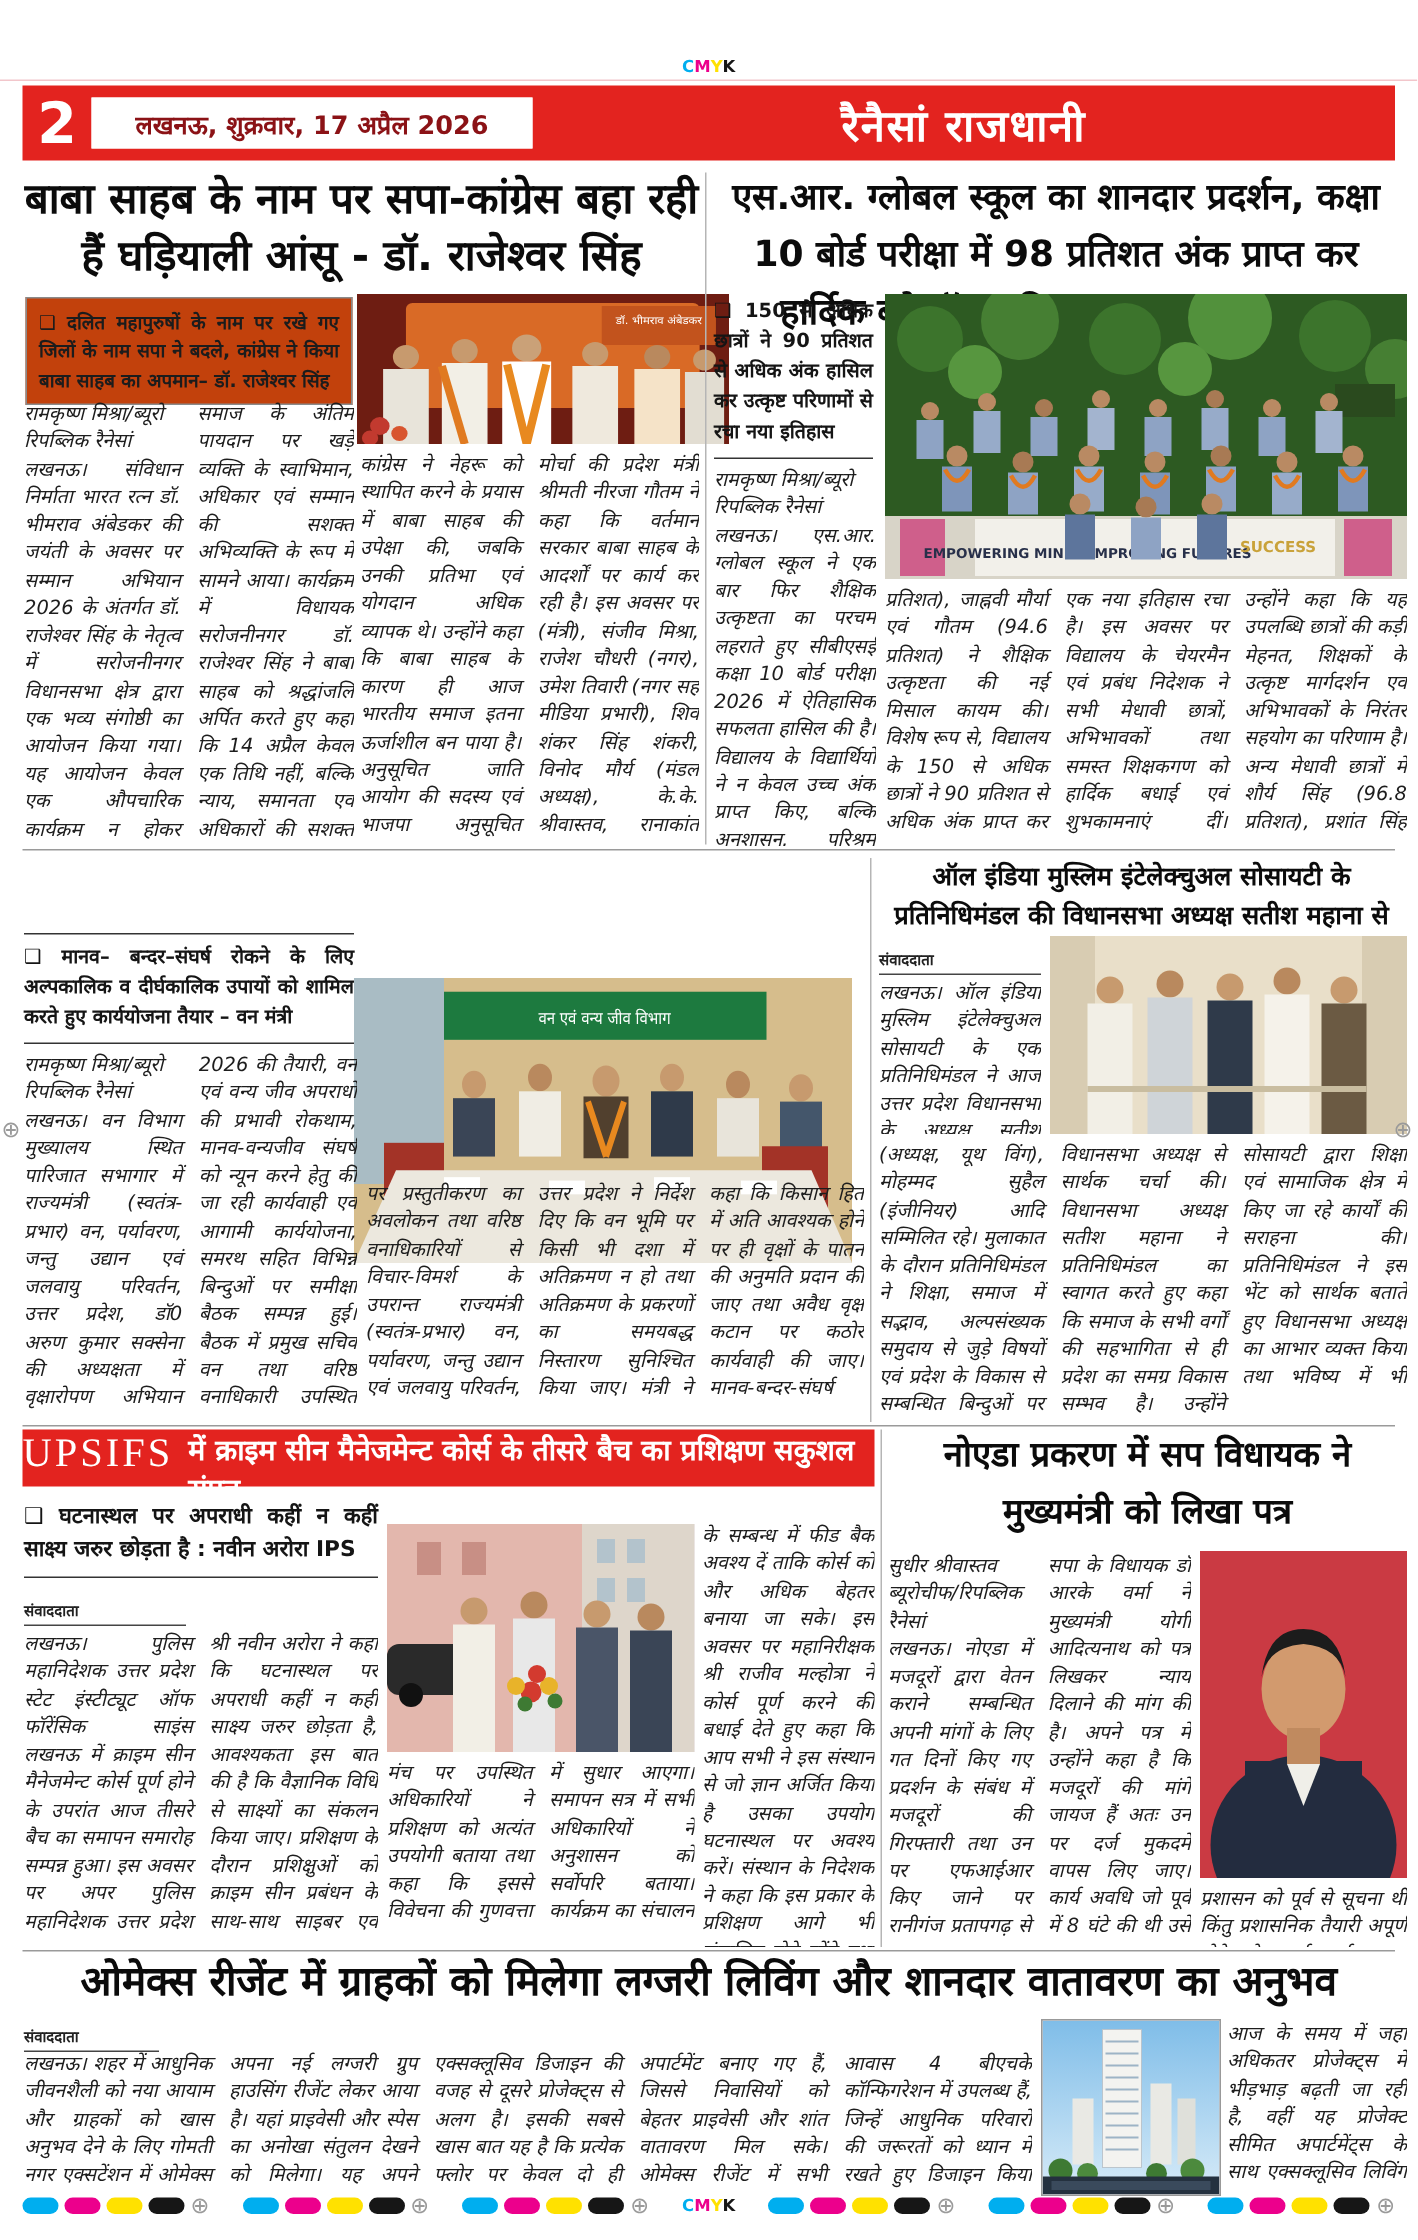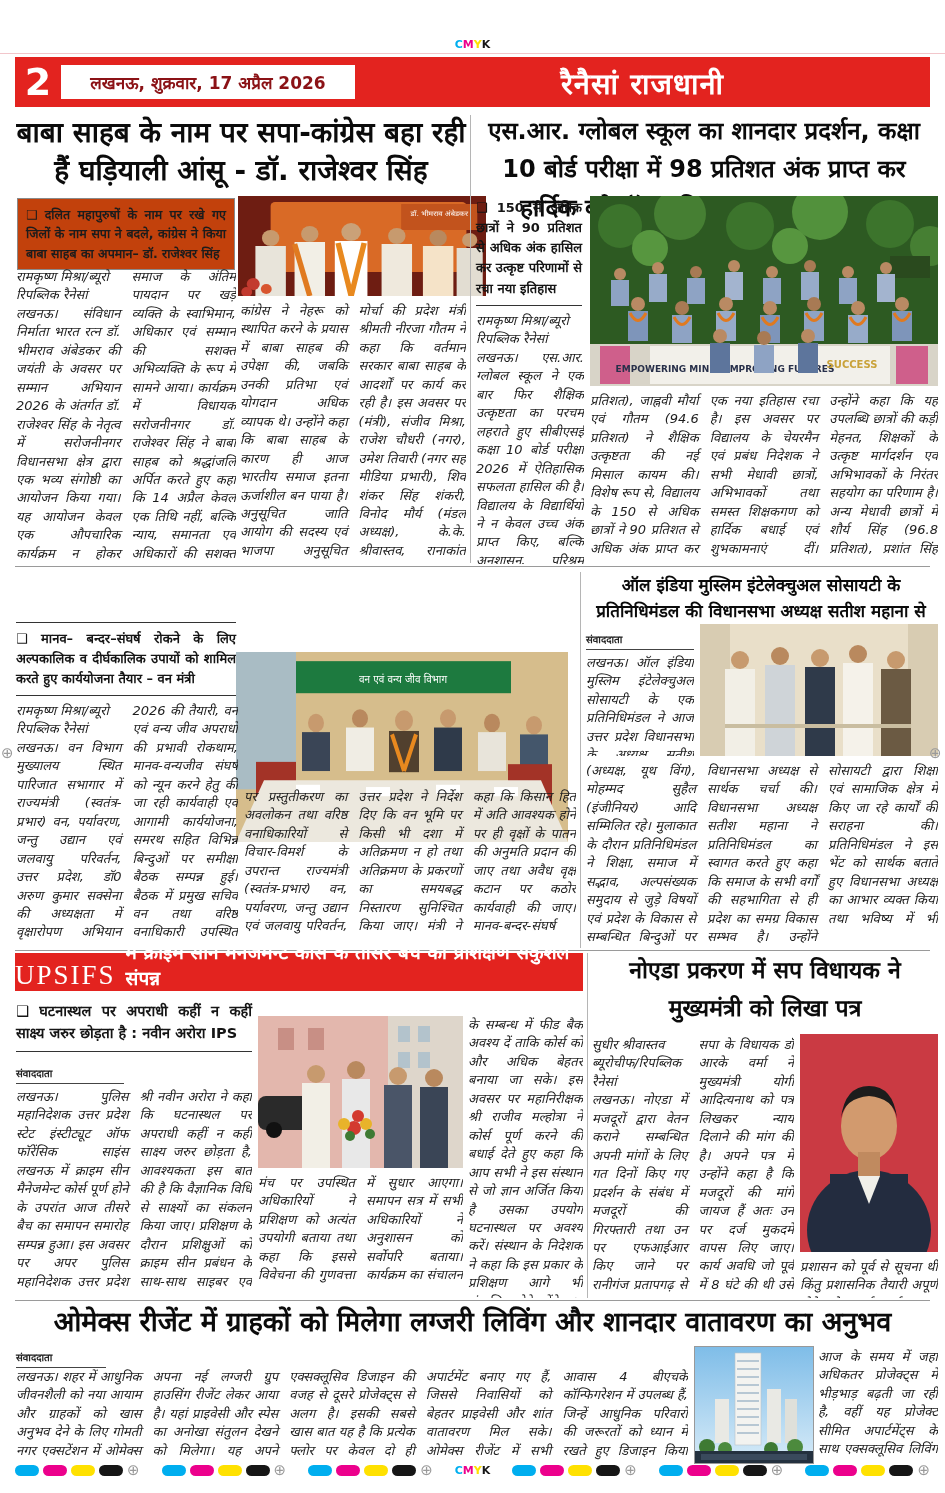--- a/index.html
+++ b/index.html
@@ -41,21 +41,21 @@
   
   .subbox{background:#c2410c;border:1px solid #8a8a8a;padding:6px 8px;font-weight:bold;font-size:12.5px;line-height:1.55;color:#1c1c1c;text-align:justify;}
   .subplain{font-weight:bold;font-size:13px;line-height:1.55;color:#151515;text-align:justify;}
   .sub-rule{border-bottom:1px solid #333;padding-bottom:6px;}
   .byline{font-weight:bold;font-size:10px;color:#222;border-bottom:1px solid #444;padding-bottom:3px;}
   
   .body-txt{font-size:13px;line-height:1.42;text-align:justify;color:#1d1d1d;
             white-space:pre-line;overflow:hidden;column-gap:11px;column-fill:auto;font-style:italic;}
   .cols2{column-count:2;} .cols3{column-count:3;} .cols5{column-count:5;}
   
-  .redbanner{background:var(--red);color:#fff;display:flex;align-items:flex-end;justify-content:center;gap:10px;}
+  .redbanner{background:var(--red);color:#fff;display:flex;align-items:flex-start;justify-content:center;gap:10px;}
   .redbanner .latin{font-family:"Liberation Serif",serif;font-size:27px;letter-spacing:2px;}
   .redbanner .hin{font-weight:bold;font-size:19px;}
   .photo{overflow:hidden;background:#ddd;}
   .photo svg{display:block;width:100%;height:100%;}
 </style>
 </head>
 <body>
 
 <div class="page">
 

